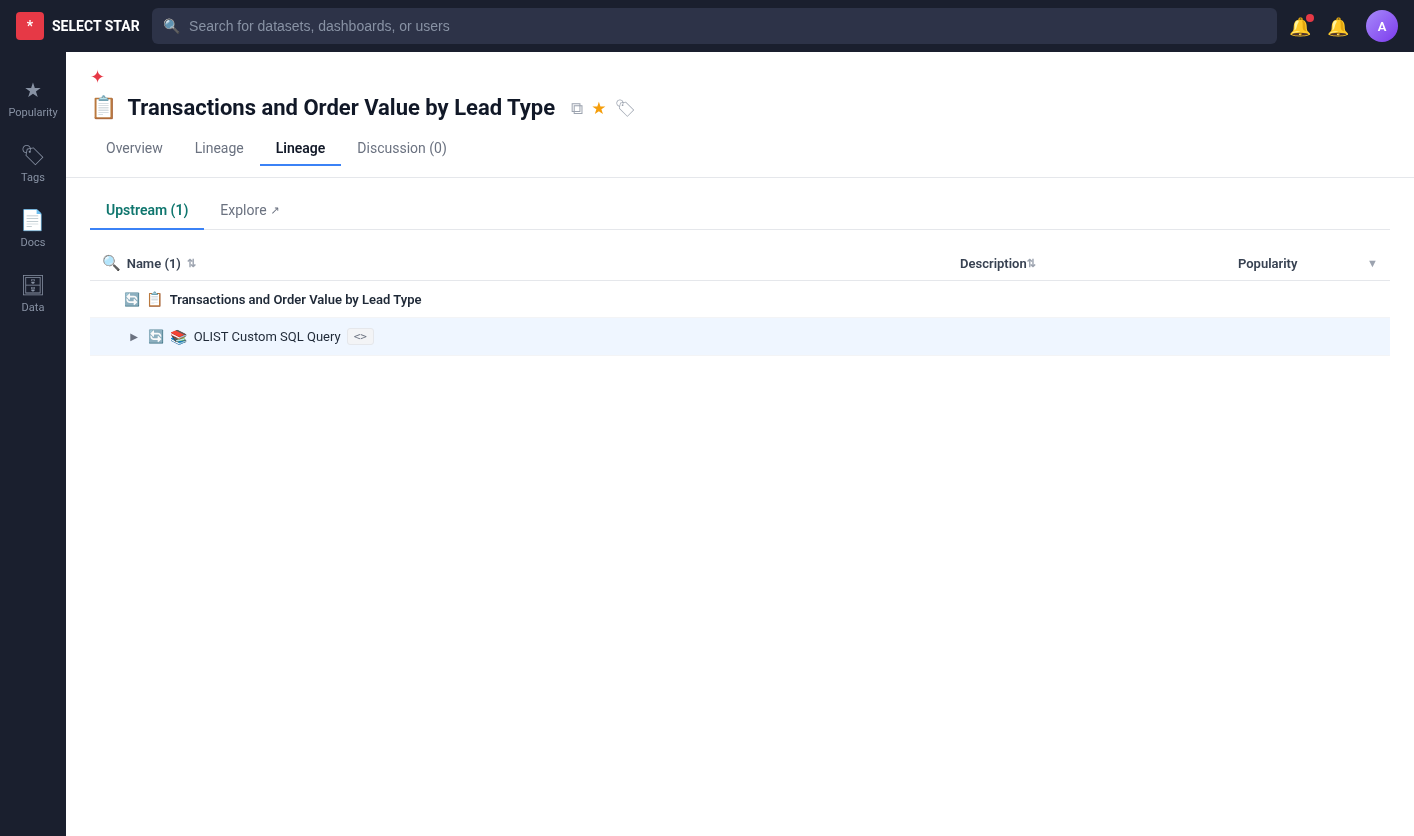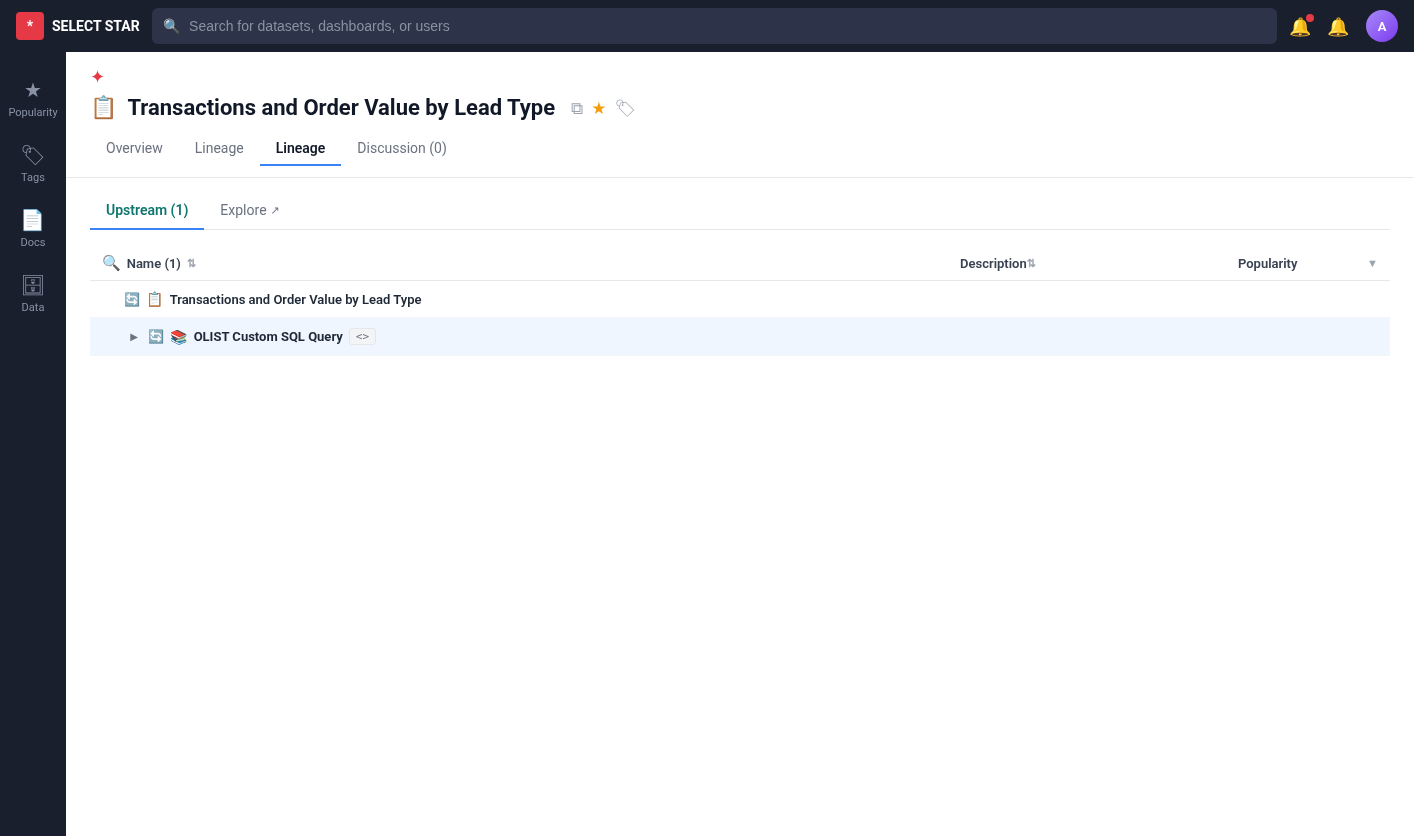--- a/index.html
+++ b/index.html
@@ -300,21 +300,21 @@
     }
     .row-icon.colored { color: #3b82f6; }
     .row-name {
       font-size: 13px;
       color: #1f2937;
       font-weight: 600;
     }
     .row-name-child {
       font-size: 13px;
       color: #1f2937;
-      font-weight: 700;
+      font-weight: 400;
     }
     .row-badge {
       background: #f3f4f6;
       color: #6b7280;
       font-size: 11px;
       padding: 1px 6px;
       border-radius: 3px;
       border: 1px solid #e5e7eb;
       font-family: monospace;
     }

